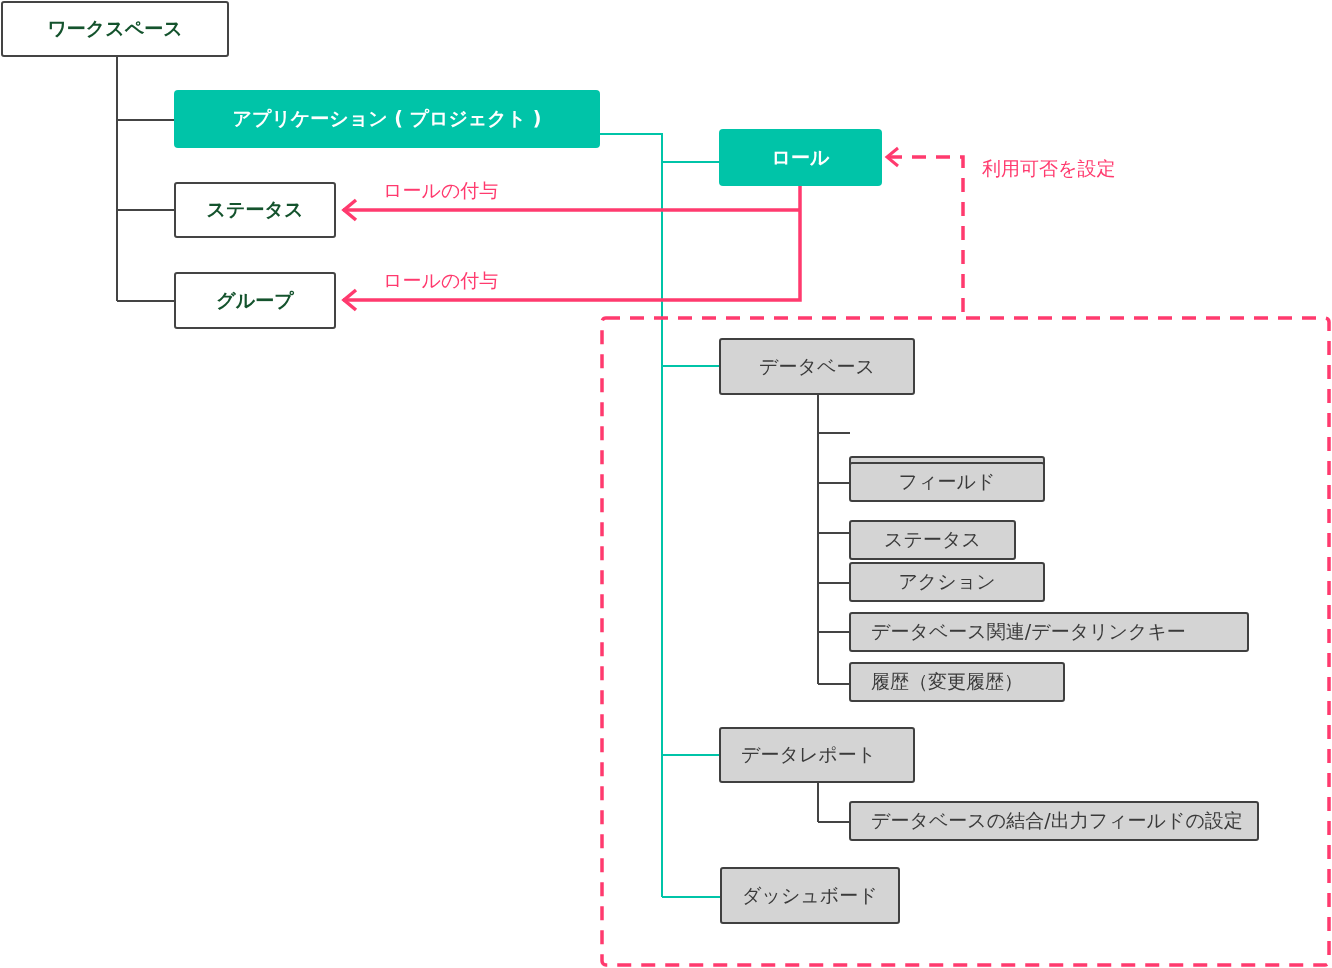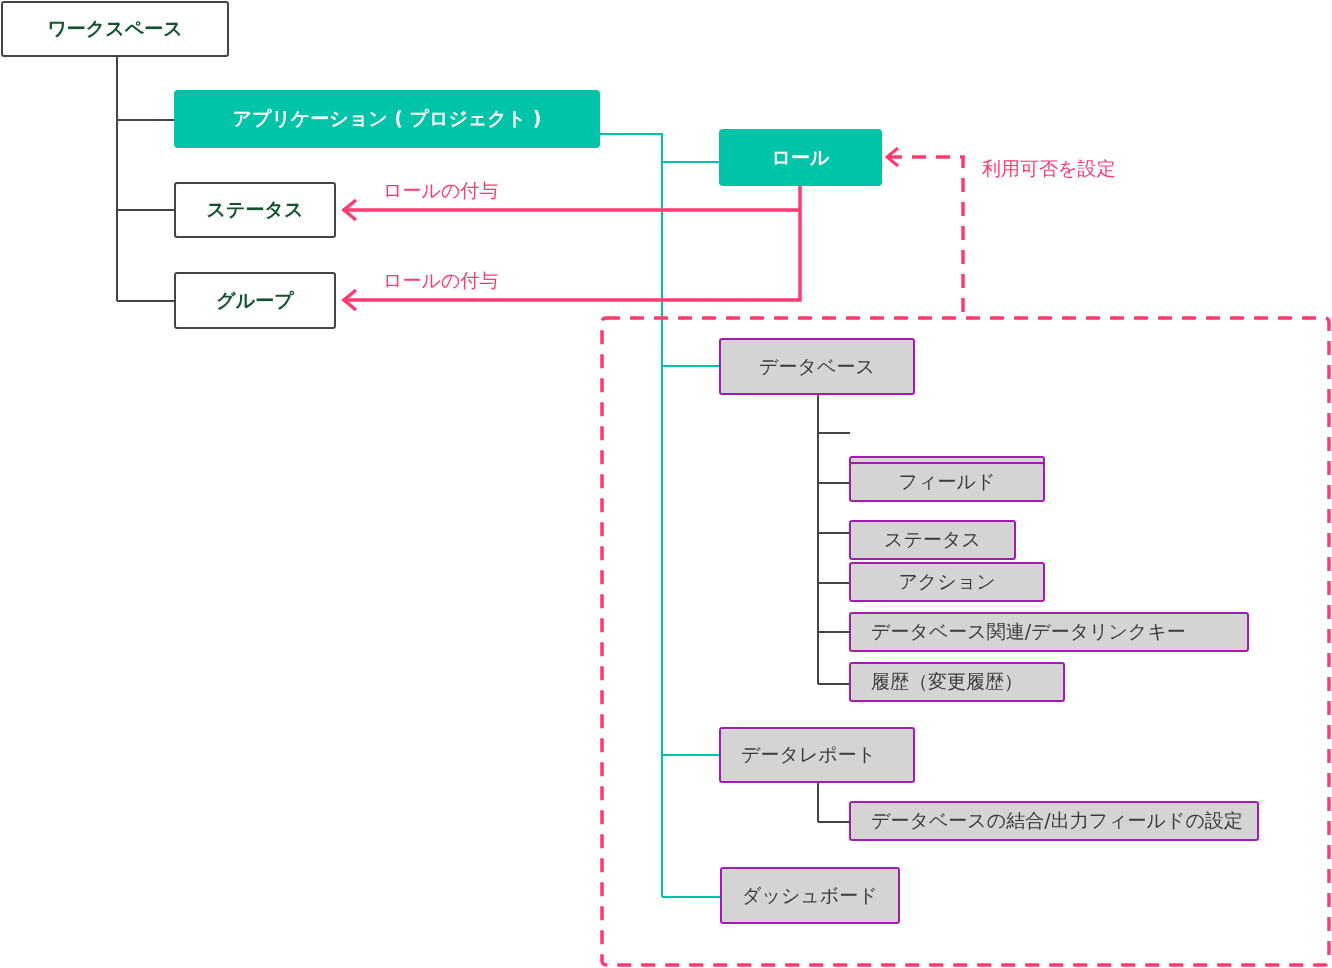--- a/index.html
+++ b/index.html
@@ -3,21 +3,21 @@
 <meta charset="utf-8">
 <style>
   html, body { margin:0; padding:0; background:#ffffff; }
   body { width:1332px; height:968px; position:relative; overflow:hidden;
          font-family:"DejaVu Sans", sans-serif; }
   svg.lines { position:absolute; left:0; top:0; width:1332px; height:968px; }
   .node { position:absolute; box-sizing:border-box; display:flex; align-items:center;
           justify-content:center; font-size:19px; border-radius:3px; white-space:nowrap; }
   .white { background:#fff; border:2px solid #444; color:#14532d; font-weight:bold; }
   .teal { background:#00c4a8; color:#fff; font-weight:bold; border-radius:4px; }
-  .gray { background:#d4d4d4; border:2px solid #a21caf; color:#3a3a3a; }
+  .gray { background:#d4d4d4; border:2px solid #404040; color:#3a3a3a; }
   .left { justify-content:flex-start; padding-left:20px; }
   .label { position:absolute; color:#ff3a6e; font-weight:normal; font-size:19px; white-space:nowrap; }
 </style>
 </head>
 <body>
 
 <svg class="lines">
 
   <g stroke="#444" stroke-width="2" fill="none">
     <line x1="117" y1="57" x2="117" y2="301"></line>

